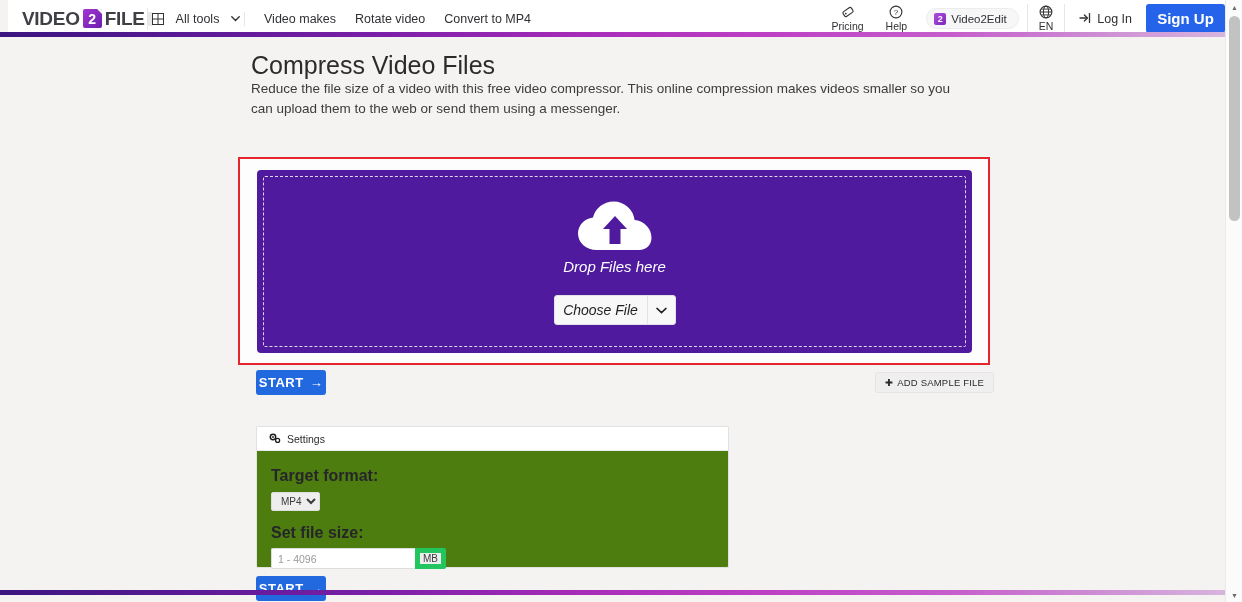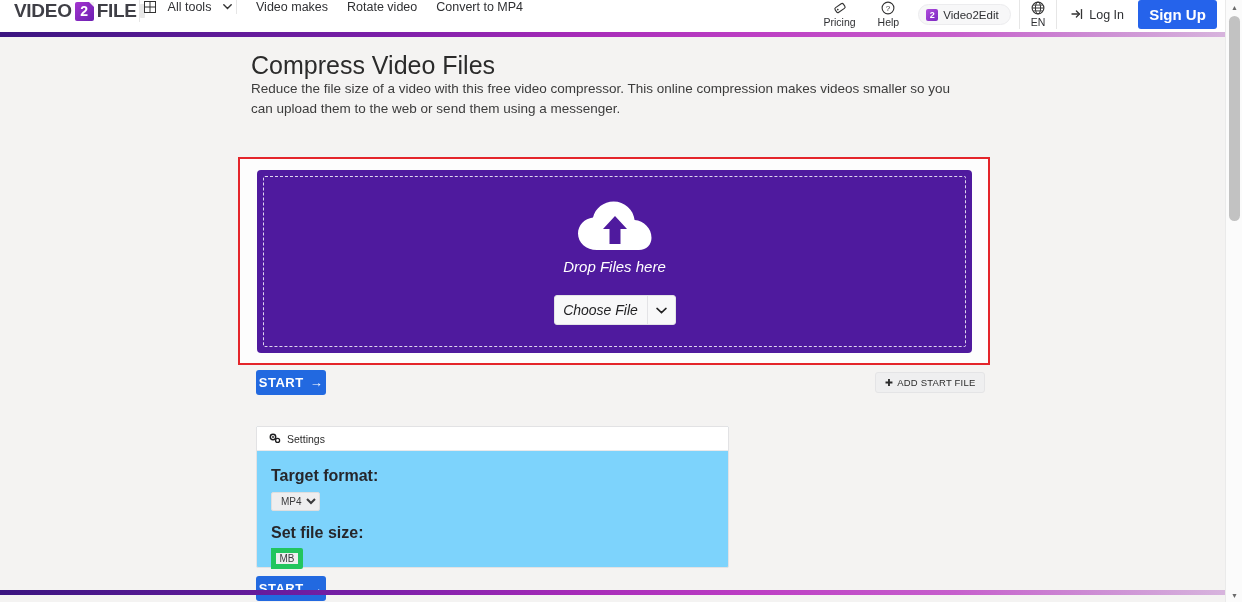--- a/index.html
+++ b/index.html
@@ -7,23 +7,23 @@
     margin: 0; padding: 0;
     width: 1242px; height: 602px;
     background: #f4f3f2;
     font-family: "Liberation Sans", sans-serif;
     overflow: hidden;
   }
   #page { position: relative; width: 1242px; height: 602px; background:#f4f3f2; }
 
   
   .header {
-    position: absolute; top:0; left:0; width: 1225px; height: 37px;
+    position: absolute; top:0; left:8px; width: 1225px; height: 37px;
     background: #ffffff;
-    display: flex; align-items: flex-start;
+    display: flex; align-items: center;
   }
   .logo-cell {
     width: 140px; display:flex; align-items:center; padding-left: 14px;
     border-right: 1px solid #e6e6e6;
   }
   .logo { display:flex; align-items:center; gap:1px; }
   .logo-txt { font-size: 19px; font-weight: bold; color:#3f3f46; letter-spacing:-0.3px; }
   .logo-sq {
     width:19px; height:19px; background: linear-gradient(135deg,#a435d0,#6b1fb0);
     color:#fff; font-size:14px; font-weight:bold; display:flex;
@@ -154,21 +154,21 @@
     position:absolute; left:875px; top:335px;
     background:#efeff0; border:1px solid #e4e4e6; border-radius:3px;
     height:21px; padding:0 9px;
     display:flex; align-items:center; gap:4px; cursor:pointer;
     font-size:9.5px; color:#2b2b2b; letter-spacing:0.2px;
   }
 
   
   .settings {
     position:absolute; left:256px; top:389px; width:473px; height:142px;
-    background:#7dd3fc; border:1px solid #e2e2e4; border-radius:2px;
+    background:#4d7c0f; border:1px solid #e2e2e4; border-radius:2px;
   }
   .settings-head {
     height:24px; border-bottom:1px solid #e9e9eb;
     display:flex; align-items:center; padding-left:12px; gap:6px;
     background:#ffffff;
   }
   .settings-head .t { font-size:10.5px; color:#2b2b2b; }
   .settings-body { padding: 16px 0 0 14px; }
   .fld-label { font-size:16px; color:#26262a; font-weight:bold; margin-bottom:6px; }
   .fmt-select {
@@ -336,21 +336,21 @@
       </div>
     </div>
 
     <button class="start-btn one">
       <span>START</span>
       <span>→</span>
     </button>
 
     <div class="sample-btn">
       <span>✚</span>
-      <span>ADD START FILE</span>
+      <span>ADD SAMPLE FILE</span>
     </div>
 
     <div class="settings">
       <div class="settings-head">
         <span>
           <svg width="12" height="11" viewBox="0 0 12 11">
             <circle cx="4" cy="4" r="2.7" fill="none" stroke="#1d1d1f" stroke-width="1.5"></circle>
             <circle cx="4" cy="4" r="0.9" fill="#1d1d1f"></circle>
             <circle cx="8.6" cy="7.4" r="2" fill="none" stroke="#1d1d1f" stroke-width="1.3"></circle>
           </svg>
@@ -358,20 +358,21 @@
         <span class="t">Settings</span>
       </div>
       <div class="settings-body">
         <div class="fld-label">Target format:</div>
         <select class="fmt-select">
           <option>MP4</option>
         </select>
         <div class="spacer12"></div>
         <div class="fld-label">Set file size:</div>
         <div class="size-row">
+          <input class="size-input" type="text" placeholder="1 - 4096" style="">
           <span class="size-unit">MB</span>
         </div>
       </div>
     </div>
 
     <button class="start-btn two">
       <span>START</span>
       <span>→</span>
     </button>
   </div>

